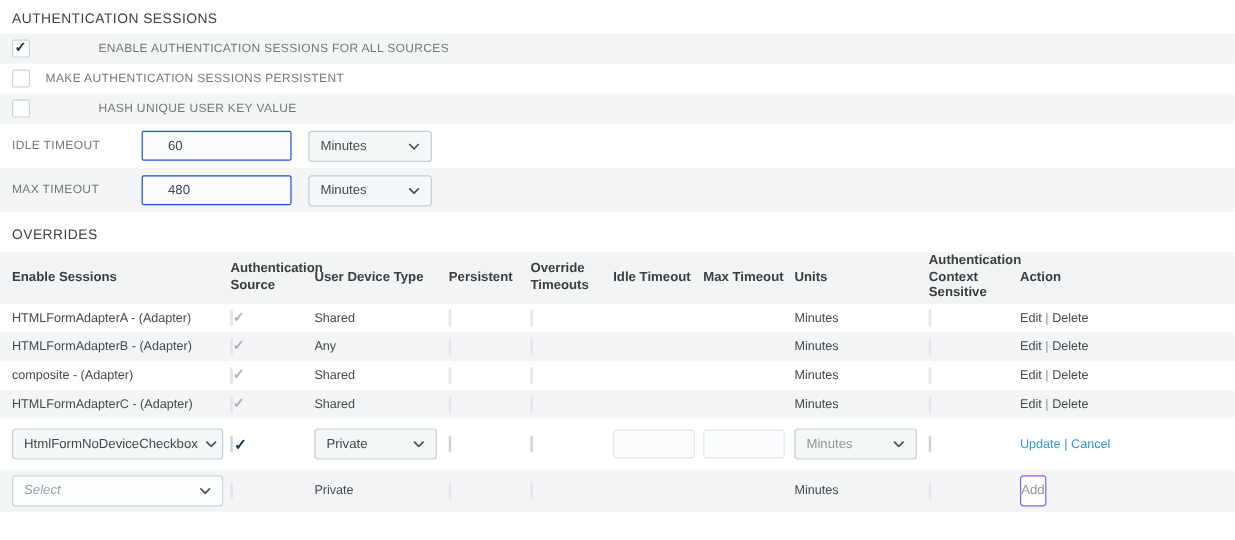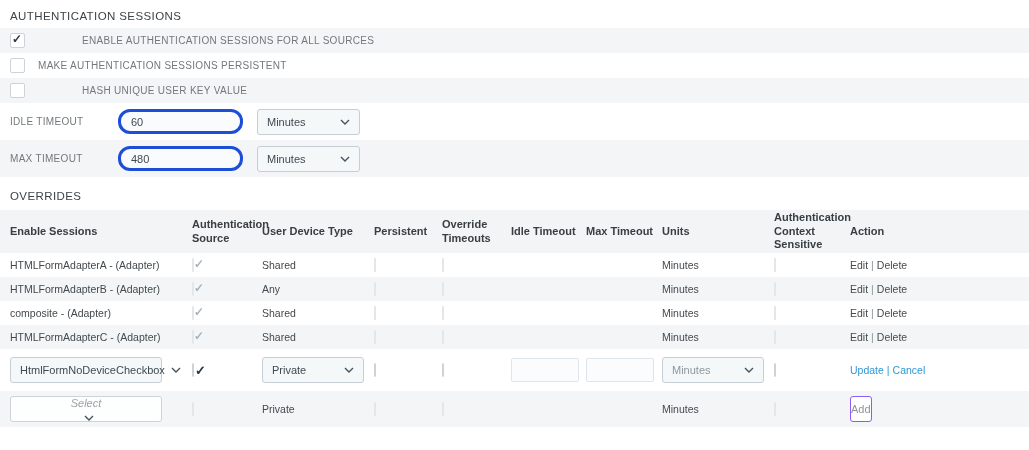--- a/index.html
+++ b/index.html
@@ -35,40 +35,40 @@
   .field-row {
     height: 37px; display: flex; align-items: center;
     padding-left: 10px;
   }
   .field-row.alt { background: #f4f5f6; }
   .field-label {
     width: 108px; font-size: 10px; color: #72787c;
     letter-spacing: .3px; text-transform: uppercase;
   }
   .inp {
-    border: 3px solid #1d4ed8; background: #f9fbfc;
-    height: 25px; width: 125px; padding: 0 10px;
+    border: 1px solid #1d4ed8; background: #f9fbfc;
+    height: 25px; width: 125px; padding: 0 21px;
     font-family: "Liberation Sans", sans-serif;
-    font-size: 11px; color: #3c4a54; border-radius: 12px;
+    font-size: 11px; color: #3c4a54; border-radius: 2px;
     outline: none;
   }
   .field-row .sel { margin-left: 14px; }
 
   
   .sel {
     display: inline-flex; align-items: center; justify-content: space-between;
     height: 26px; width: 103px; padding: 0 9px;
     border: 1px solid #c4ced4; background: #f5f8f9; border-radius: 3px;
     font-size: 11px; color: #3e4a52; cursor: default;
   }
   .sel svg { flex: 0 0 auto; margin-left: 6px; }
-  .sel.placeholder { background: #fdfefe; border-color: #ccd4d9; flex-direction: column; }
+  .sel.placeholder { background: #fdfefe; border-color: #ccd4d9; }
   .sel.placeholder .sel-text { font-style: italic; color: #9ba2a7; }
   .sel.muted .sel-text { color: #8e979d; }
-  .sel.w180 { width: 152px; }
+  .sel.w180 { width: 176px; }
   .sel.w102 { width: 102px; }
 
   
   .cb {
     width: 15px; height: 15px; border: 1px solid #ccd4d9;
     background: #ffffff; border-radius: 2px;
     position: relative; flex: 0 0 auto;
   }
   .cb.checked::after {
     content: "\2713";

